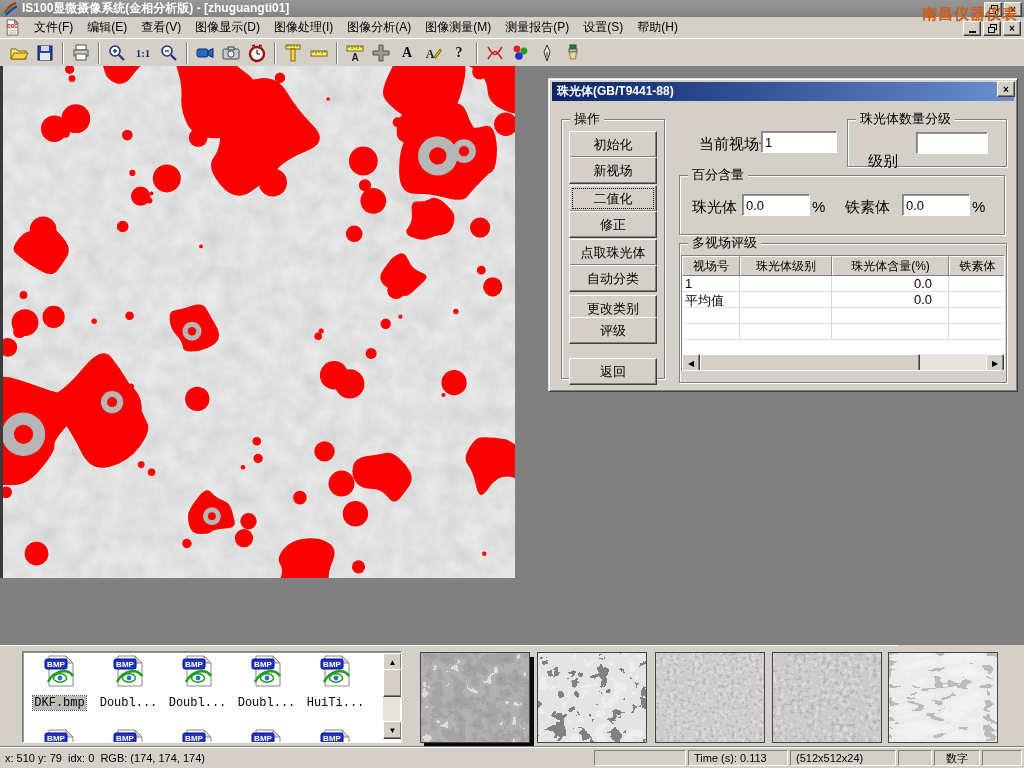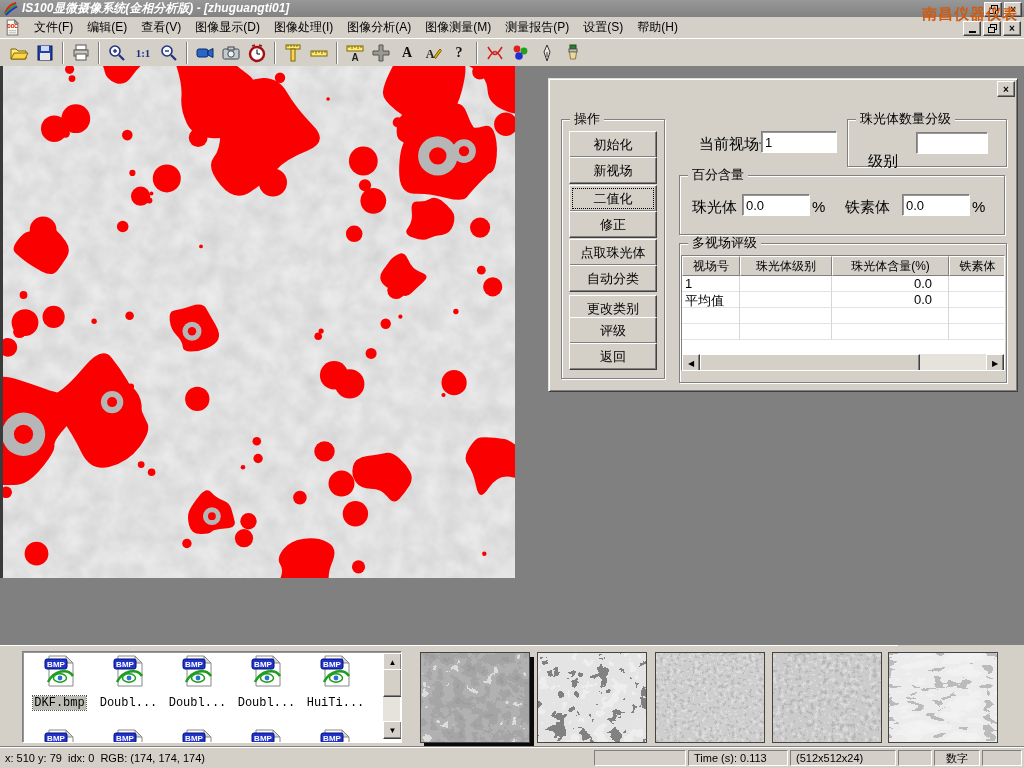--- a/index.html
+++ b/index.html
@@ -6,21 +6,21 @@
   body{width:1024px;height:768px;position:relative;overflow:hidden;
        background:#d4d0c8;font-family:"Liberation Sans",sans-serif;color:#000;}
   
   .raised{border:1px solid;border-color:#ffffff #404040 #404040 #ffffff;
           box-shadow:inset -1px -1px 0 #808080;background:#d4d0c8;}
   .sunken{border:1px solid;border-color:#808080 #ffffff #ffffff #808080;
           box-shadow:inset 1px 1px 0 rgba(64,64,64,.55);background:#fff;}
   
   .titlebar{position:absolute;left:0;top:0;width:1024px;height:17px;
             background:linear-gradient(#989898,#828282);display:flex;align-items:center;
-            color:#fff;font-size:12px;font-weight:bold;padding-left:3px;box-sizing:border-box;font-style:italic;}
+            color:#fff;font-size:12px;font-weight:bold;padding-left:3px;box-sizing:border-box;}
   .titlebar .app-icon{width:15px;height:15px;margin-right:4px;flex:0 0 auto;}
   .win-btns{position:absolute;right:2px;top:2px;display:flex;gap:2px;}
   .wbtn{width:16px;height:13px;display:flex;align-items:center;justify-content:center;
         font-size:10px;font-weight:bold;color:#000;line-height:1;}
   .watermark{position:absolute;top:5px;right:6px;color:#cf5a11;font-size:15px;font-weight:bold;
              z-index:50;pointer-events:none;letter-spacing:1px;}
   
   .menubar{position:absolute;left:0;top:17px;width:1024px;height:21px;background:#d4d0c8;
            display:flex;align-items:center;font-size:12px;box-shadow:0 1px 0 #808080;
            padding-left:2px;box-sizing:border-box;}
@@ -466,36 +466,39 @@
           <circle cx="66.6" cy="3.3" r="4.6" fill="#fb0000"></circle>
           <circle cx="386.9" cy="212.6" r="4.4" fill="#fb0000"></circle>
           <circle cx="315.2" cy="270.3" r="3.8" fill="#fb0000"></circle>
           <circle cx="148.6" cy="406.2" r="3.8" fill="#fb0000"></circle>
           <circle cx="146.4" cy="134.6" r="3.0" fill="#fb0000"></circle>
         </g>
     </svg>
   </div>
 
   <div class="dialog">
+    <div class="dtitle">
+      <span>珠光体(GB/T9441-88)</span>
+    </div>
     <div class="dclose raised">
         <span>×</span>
       </div>
 
     <div class="group" style="left:12px;top:40px;width:102px;height:258px;">
       <span class="legend">操作</span>
     </div>
     <div class="dbtn raised" style="top:52px">初始化</div>
     <div class="dbtn raised" style="top:78px">新视场</div>
     <div class="dbtn raised focused" style="top:106px">二值化</div>
     <div class="dbtn raised" style="top:132px">修正</div>
     <div class="dbtn raised" style="top:160px">点取珠光体</div>
     <div class="dbtn raised" style="top:186px">自动分类</div>
     <div class="dbtn raised" style="top:216px">更改类别</div>
     <div class="dbtn raised" style="top:238px">评级</div>
-    <div class="dbtn raised" style="top:264px">返回</div>
+    <div class="dbtn raised" style="top:279px">返回</div>
 
     <span class="dlabel" style="left:150px;top:56px;">当前视场号</span>
     <div class="dinput sunken" style="left:212px;top:52px;width:68px;">1</div>
 
     <div class="group" style="left:298px;top:40px;width:158px;height:46px;">
       <span class="legend">珠光体数量分级</span>
       <span class="dlabel" style="left:20px;top:32px;">级别</span>
       <div class="dinput sunken" style="left:68px;top:12px;width:64px;"></div>
     </div>
 

